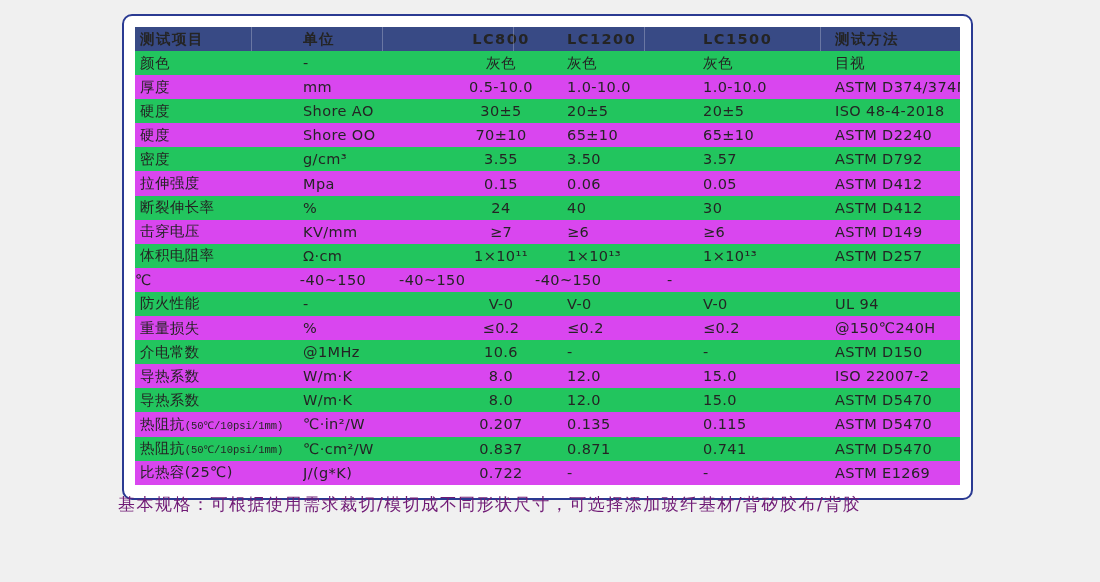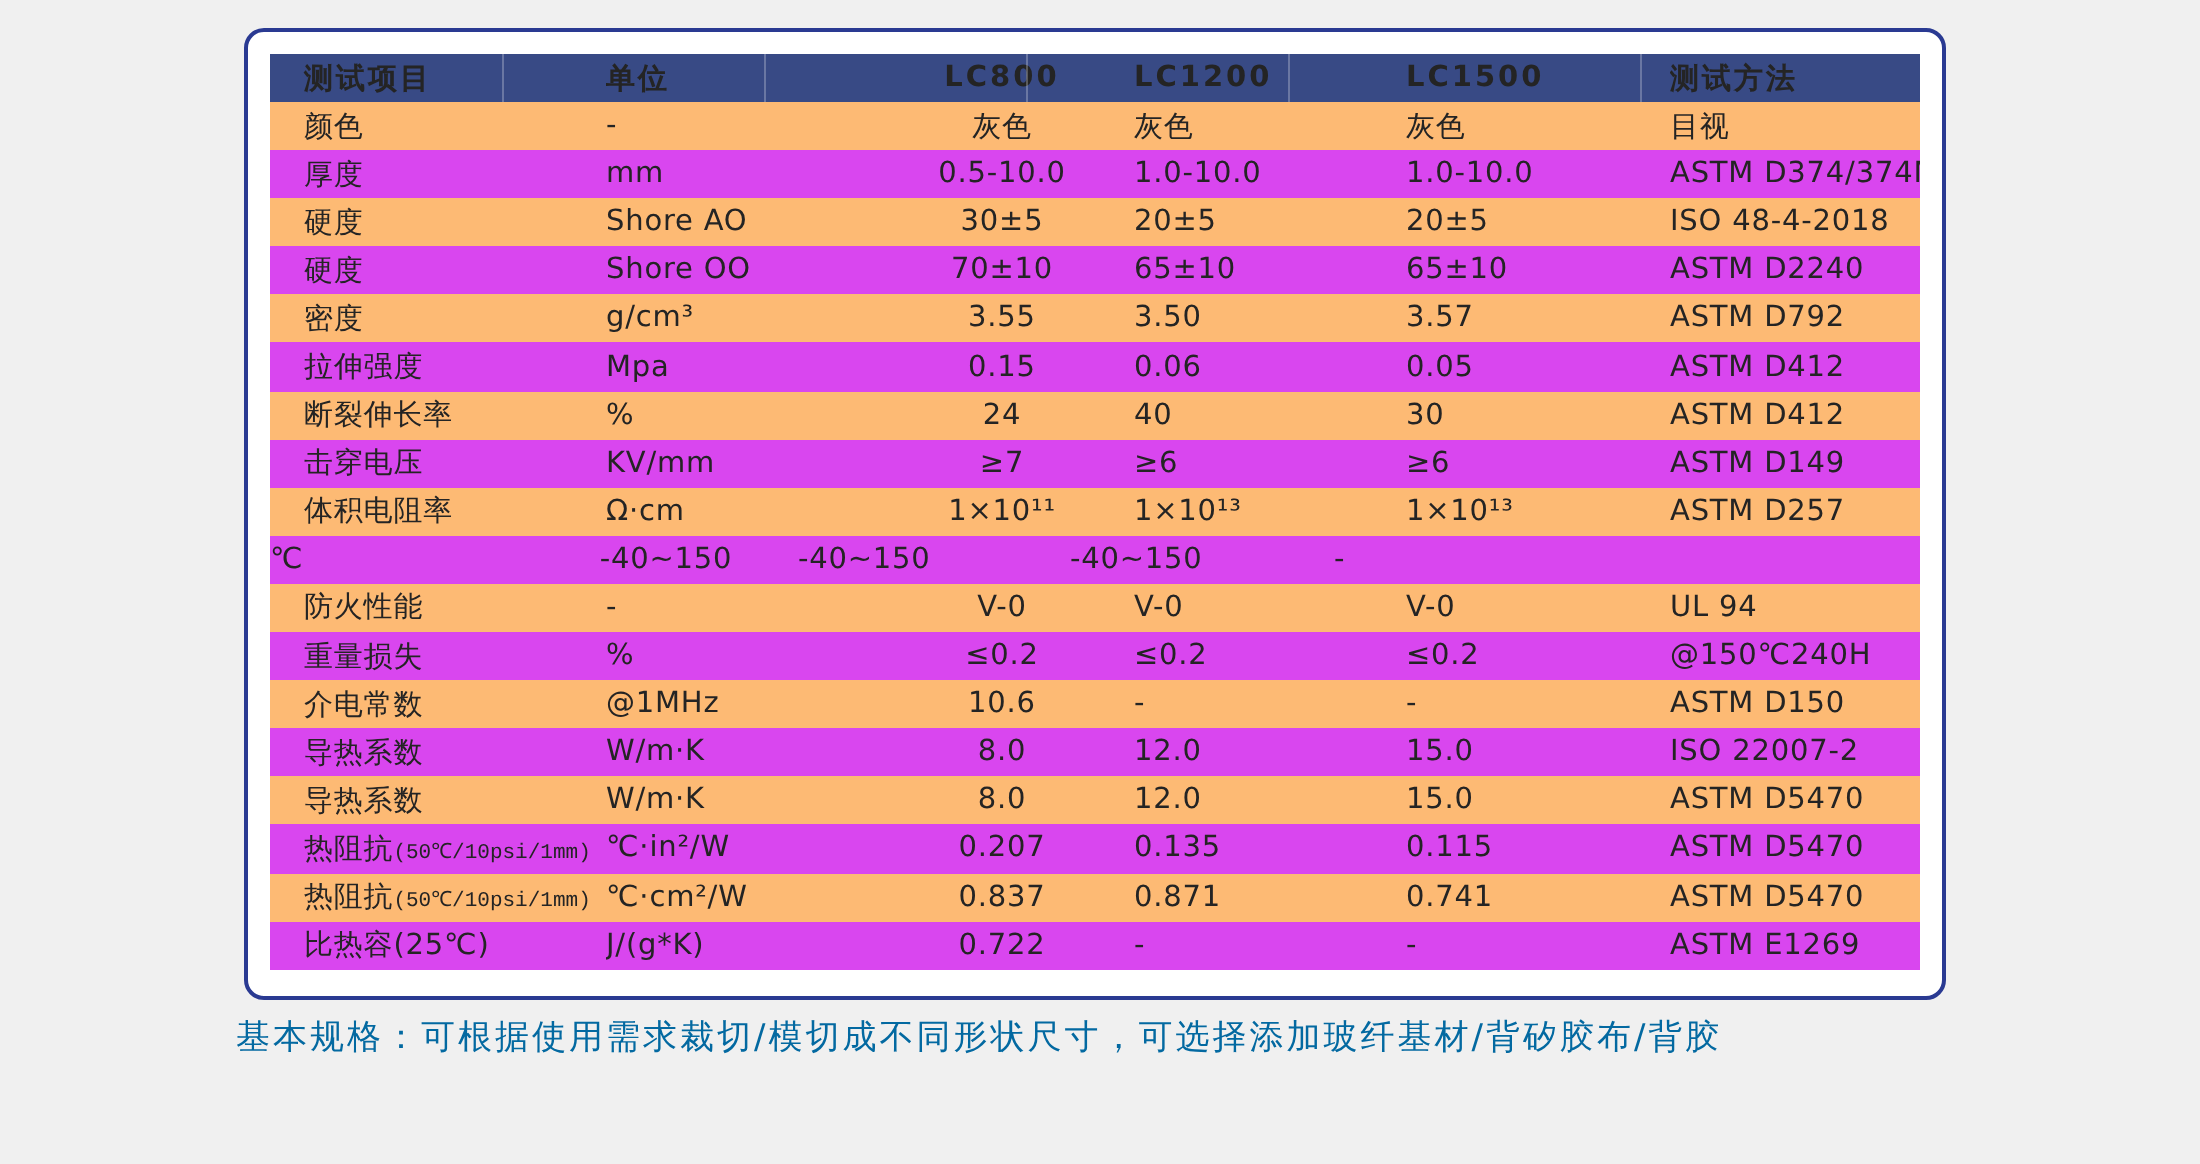--- a/index.html
+++ b/index.html
@@ -16,36 +16,36 @@
   .spec-table { position:absolute; left:11px; top:11px; width:825px; }
   .thead {
     display:flex; align-items:center; height:24px;
     background:#384a85; color:#ffffff; position:relative;
   }
   .thead .cell { font-weight:bold; font-size:14.5px; letter-spacing:1.5px; }
   .vsep {
     position:absolute; top:0; bottom:0; width:1px;
     background:rgba(255,255,255,0.25);
   }
-  .trow { display:flex; align-items:center; height:24.1px; background:#fdba74; }
+  .trow { display:flex; align-items:center; height:24.1px; background:#22c55e; }
   .trow.stripe { background:#d946ef; }
   .cell {
     font-size:14.5px; color:#242424; letter-spacing:0.4px;
     white-space:nowrap; overflow:hidden;
   }
-  .c0 { width:168px; padding-left:17px; }
+  .c0 { width:168px; padding-left:5px; }
   .c1 { width:132px; }
   .c2 { width:132px;text-align:center; }
   .c3 { width:136px; }
   .c4 { width:132px; }
   .c5 { flex:1; }
   .name-small { font-size:10.5px; letter-spacing:0;font-family:Liberation Mono, monospace; }
   .footer-note {
-    position:absolute; left:118px; top:507px;
-    font-size:17px; color:#0369a1; letter-spacing:1.5px; white-space:nowrap;
+    position:absolute; left:118px; top:493px;
+    font-size:17px; color:#701a75; letter-spacing:1.5px; white-space:nowrap;
   }
 </style>
 </head>
 <body>
 
 <div class="card">
   <div class="spec-table">
     <div class="thead">
       <div class="cell c0">测试项目</div>
       <div class="cell c1">单位</div>

